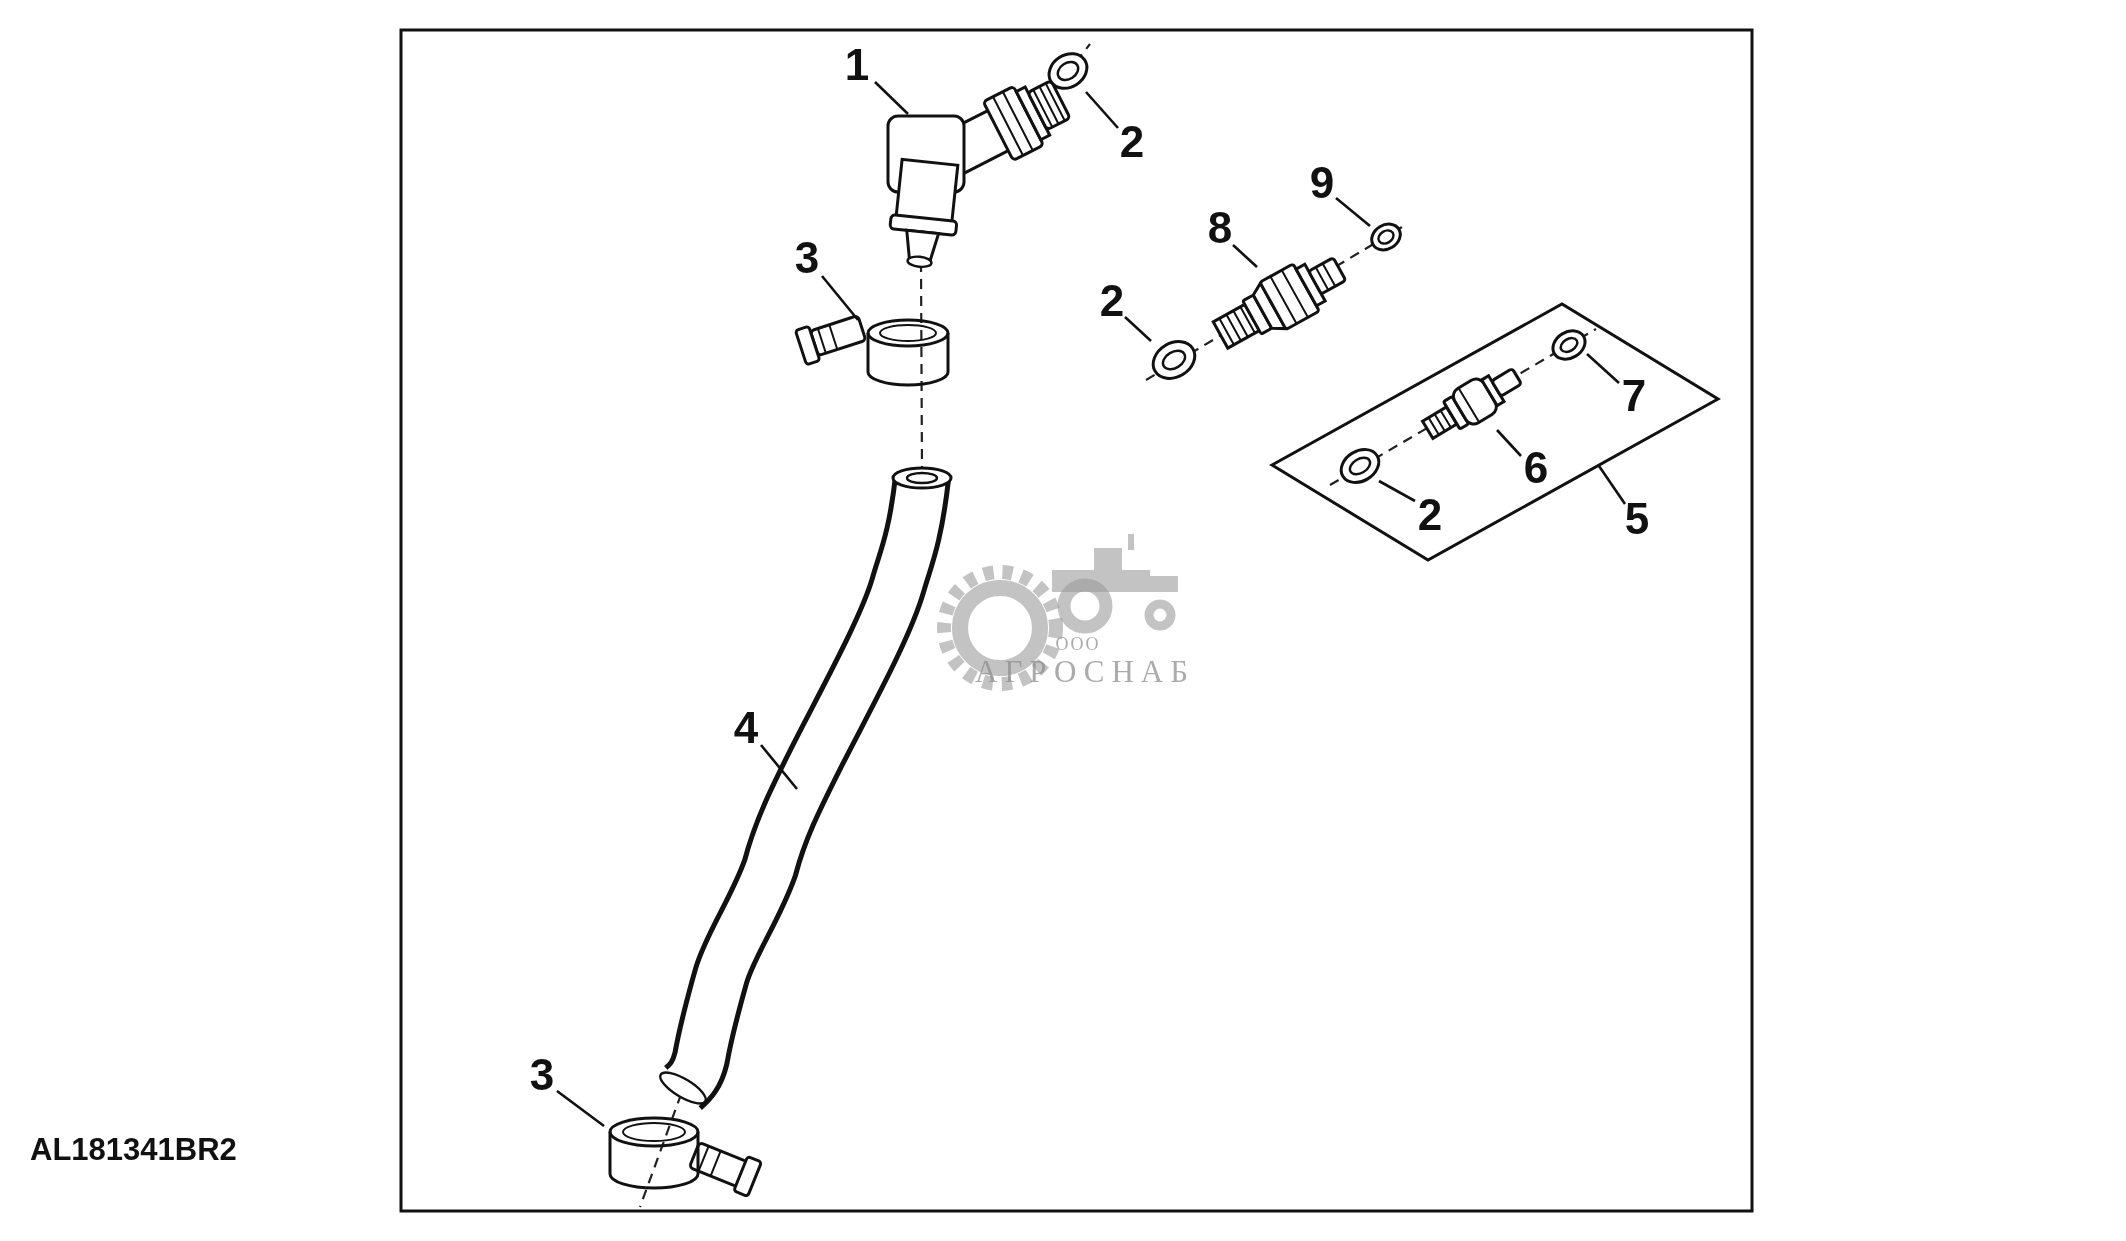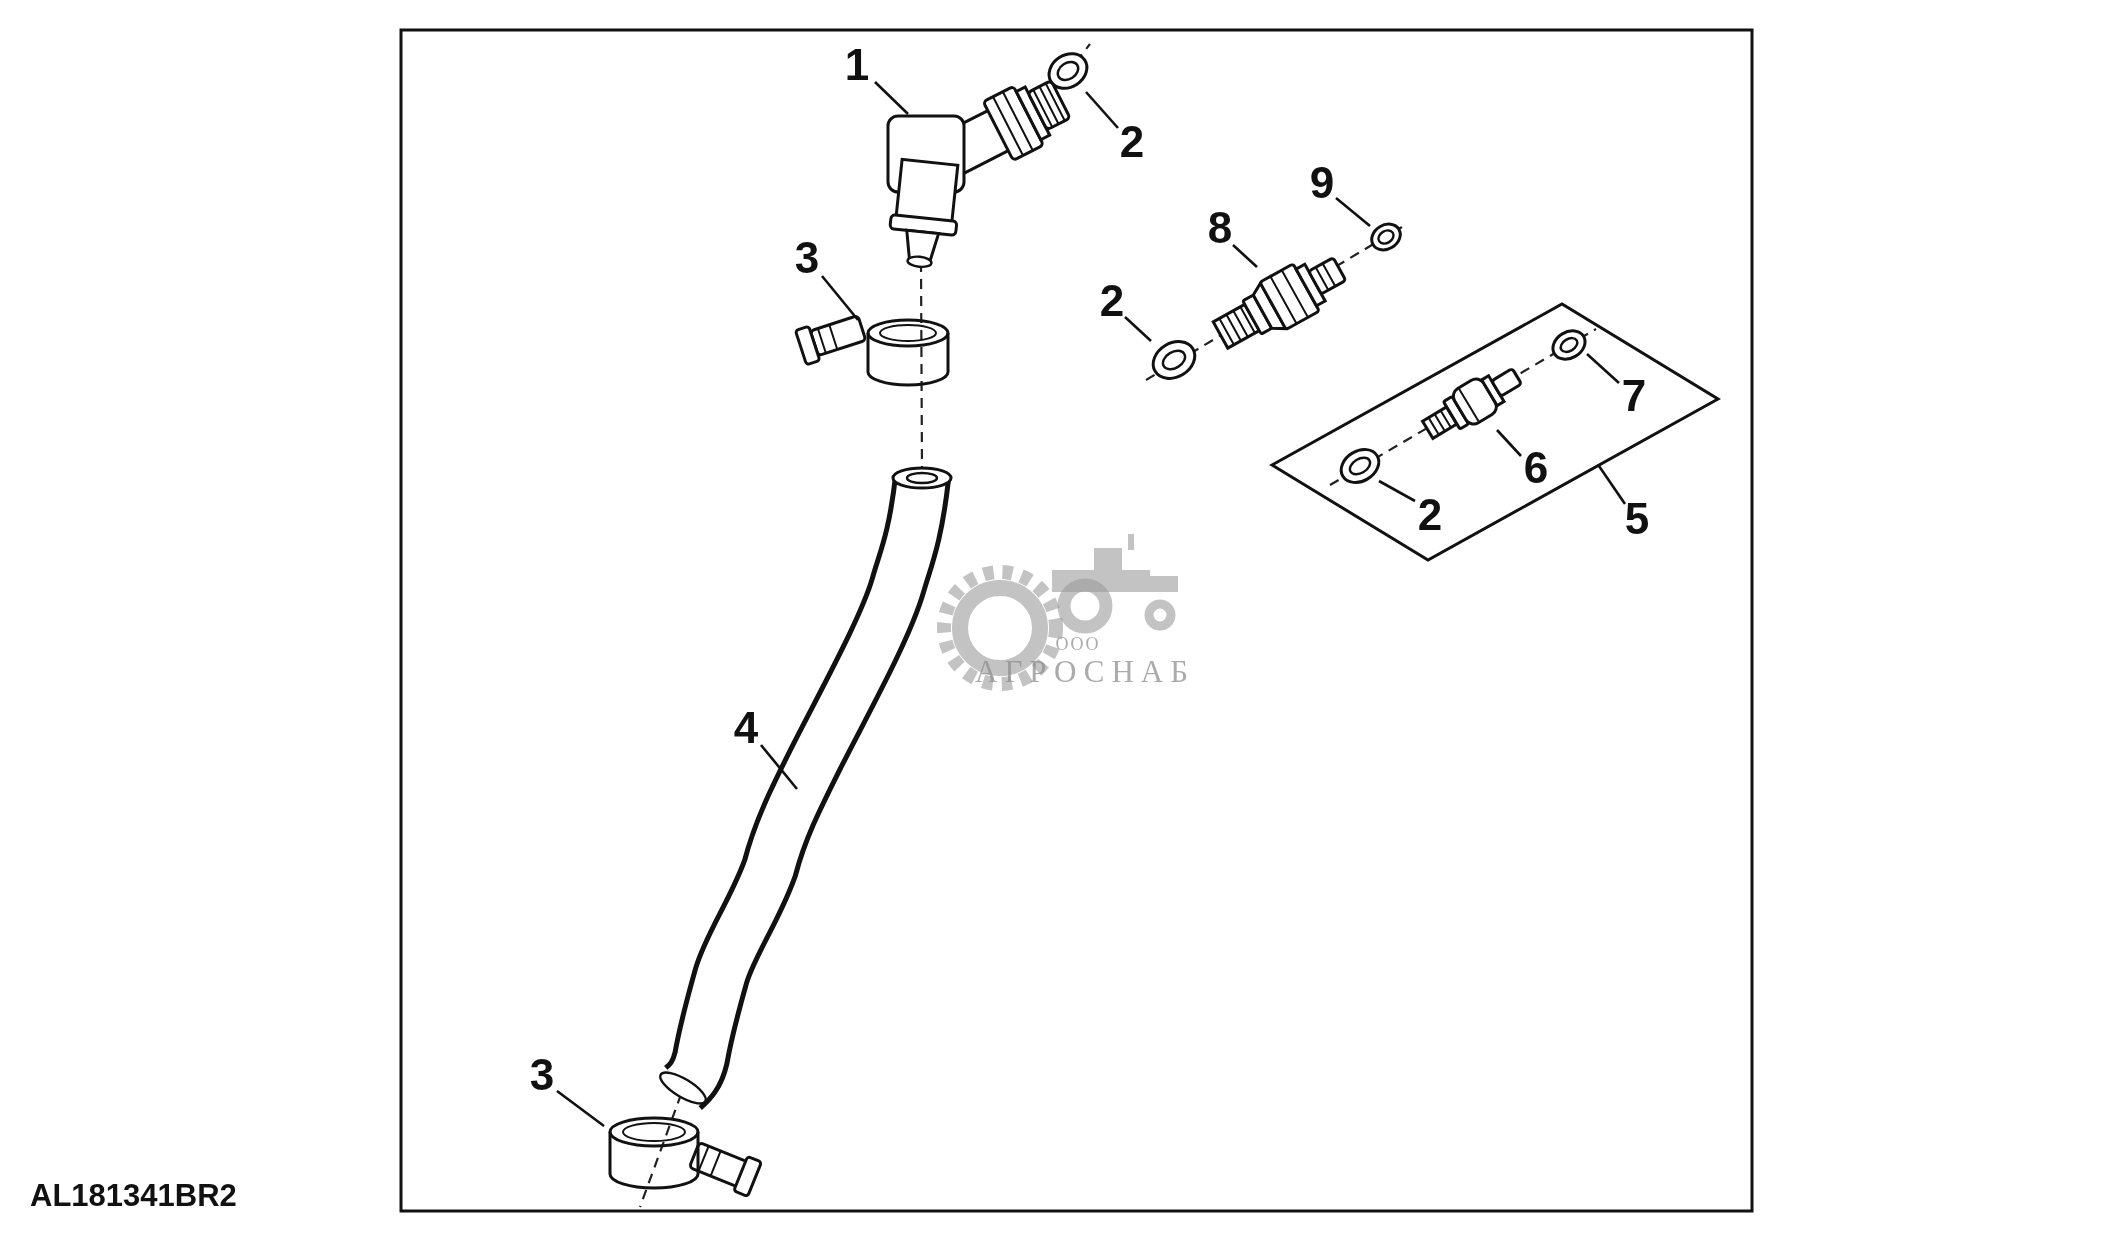--- a/index.html
+++ b/index.html
@@ -1,21 +1,21 @@
 <!DOCTYPE html>
 <html><head>
 <meta charset="utf-8">
 <style>
   html,body{margin:0;padding:0;background:#ffffff;}
   .stage{position:relative;width:2126px;height:1241px;background:#ffffff;overflow:hidden;
          font-family:"Liberation Sans", sans-serif;}
   .stage svg{position:absolute;left:0;top:0;}
   .callout{position:absolute;transform:translate(-50%,-50%);font-weight:bold;font-size:44px;
            color:#111;line-height:1;user-select:none;}
-  .part-number{position:absolute;left:30px;top:1178px;font-weight:bold;font-size:31px;color:#111;}
+  .part-number{position:absolute;left:30px;top:1132px;font-weight:bold;font-size:31px;color:#111;}
   
   .k   {stroke:#111;stroke-width:3;fill:none;}
   .kf  {stroke:#111;stroke-width:3;fill:#fff;}
   .kf2 {stroke:#111;stroke-width:2.4;fill:#fff;}
   .thin{stroke:#111;stroke-width:2;fill:none;}
   .dash{stroke:#222;stroke-width:2.2;fill:none;stroke-dasharray:10 7;}
   .lead{stroke:#111;stroke-width:2.6;fill:none;}
   .hoseOuter{stroke:#111;stroke-width:58;fill:none;}
   .hoseInner{stroke:#fff;stroke-width:48;fill:none;}
   .wm  {fill:#9b9b9b;opacity:.6;}

